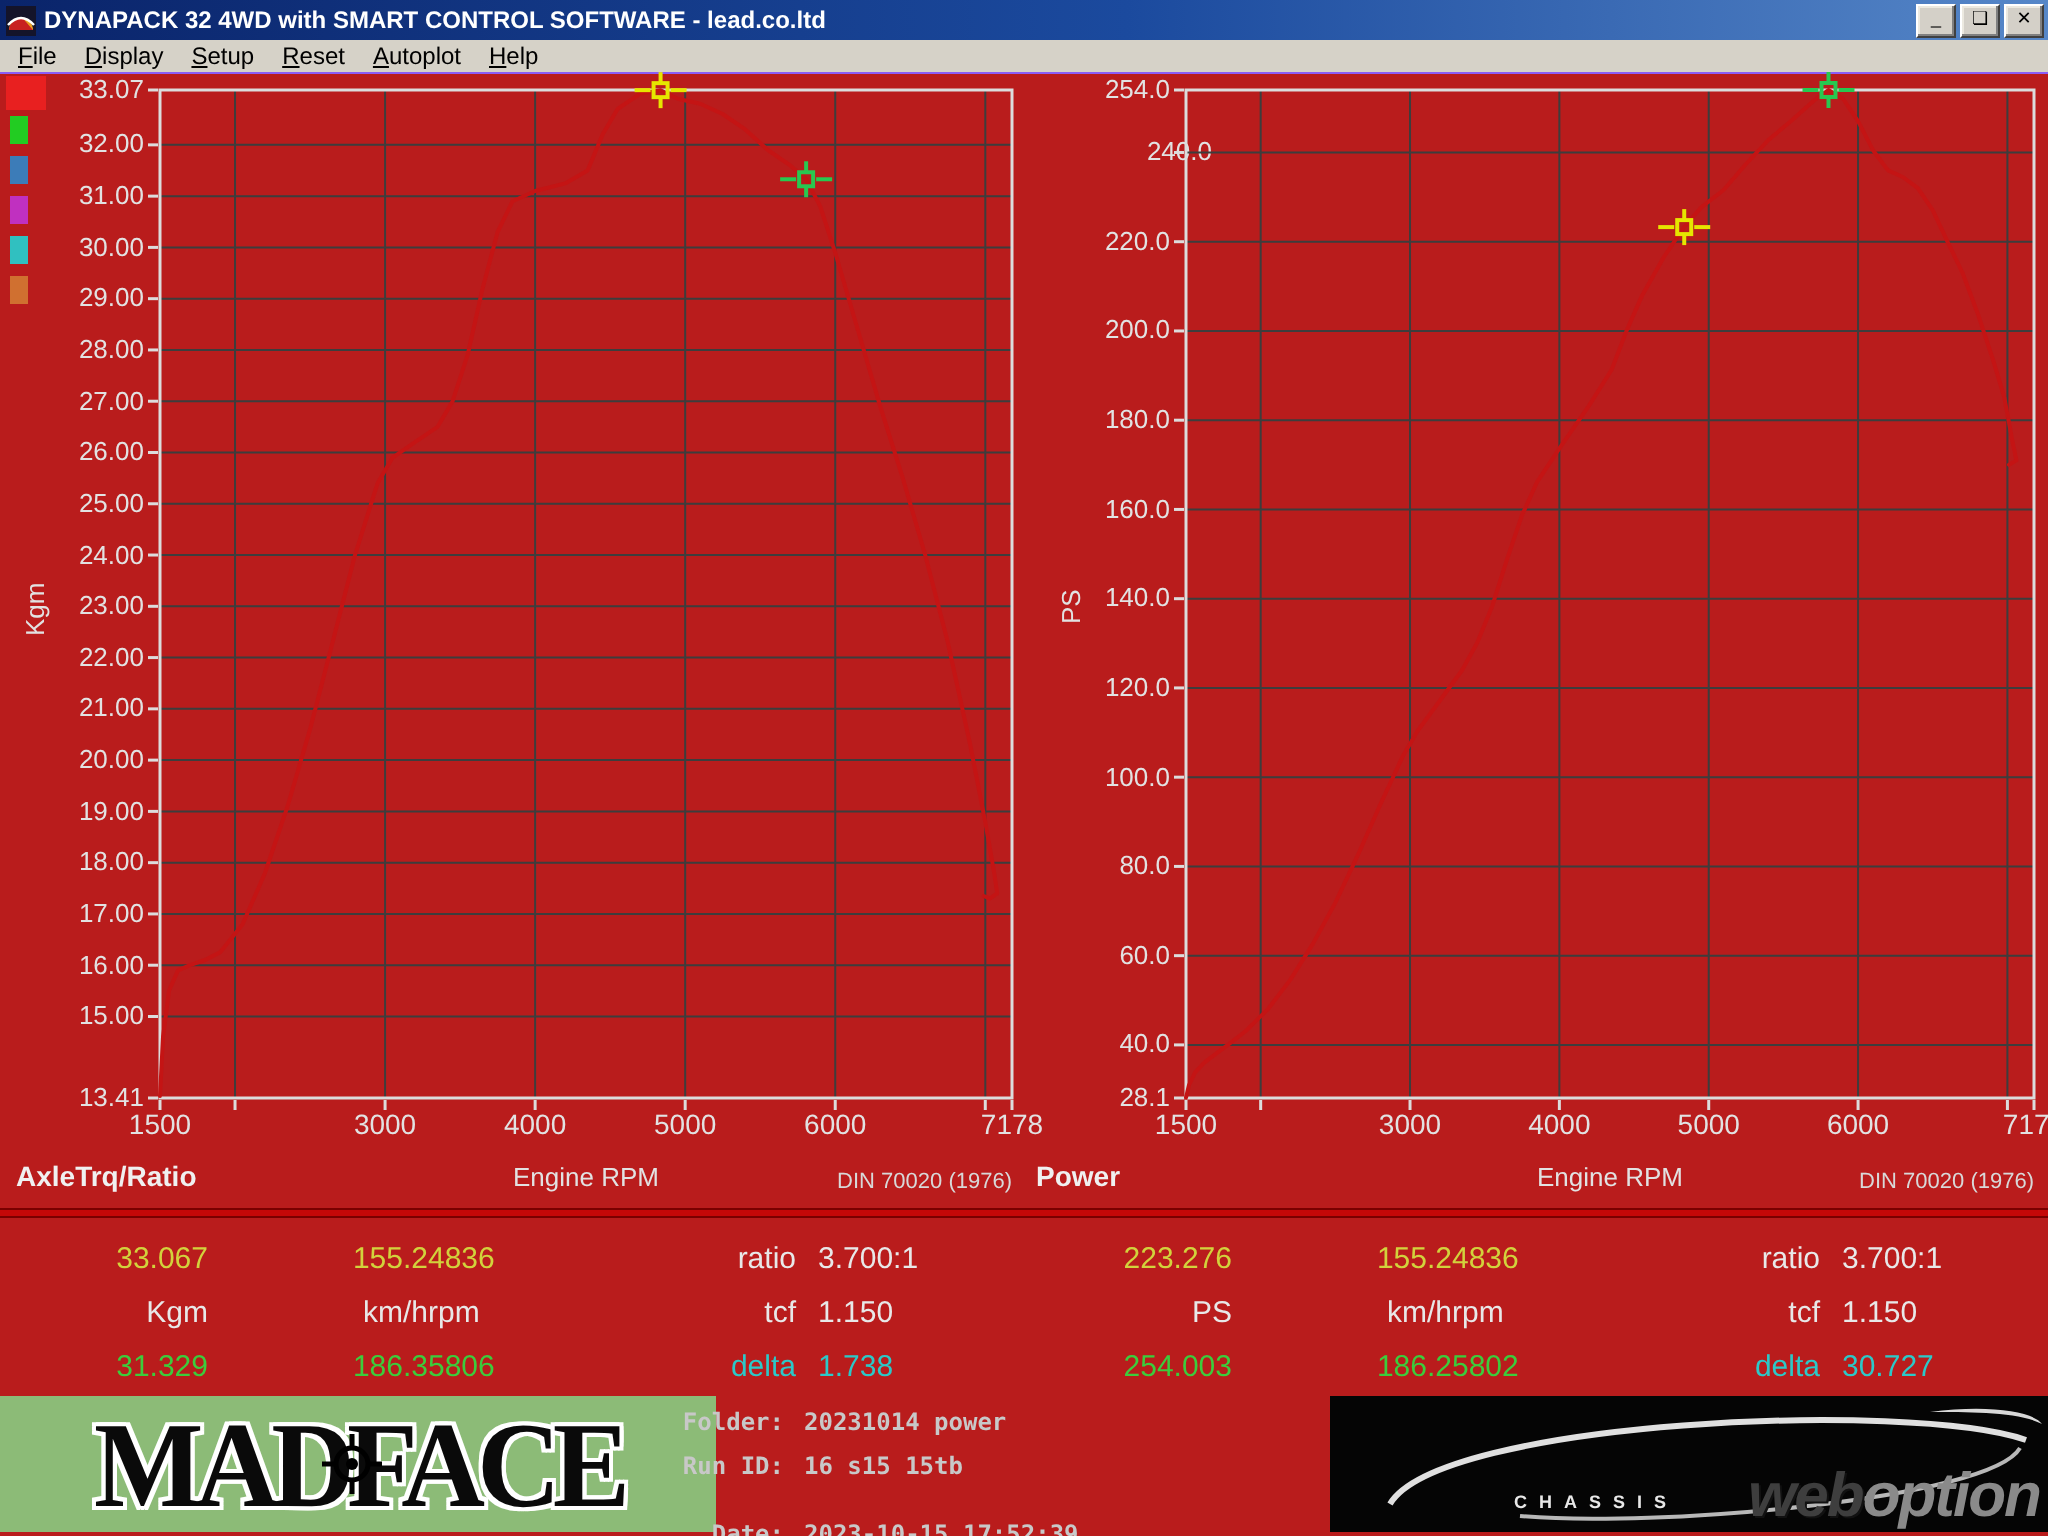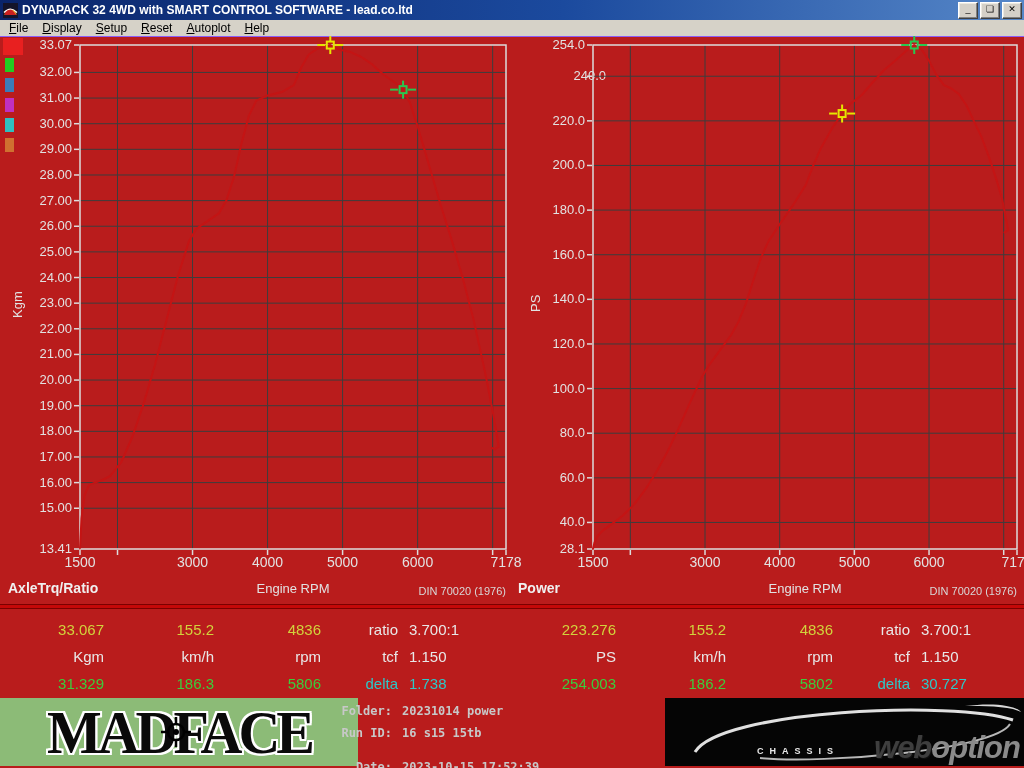--- a/index.html
+++ b/index.html
@@ -33,21 +33,21 @@
   .chart-din{position:absolute;top:585px;width:170px;text-align:right;font-size:11px;color:#d8d8d8;}
   .red-divider{position:absolute;left:0;top:604px;width:1024px;height:3px;background:#c40808;
                border-top:1px solid #7a0000;border-bottom:1px solid #7a0000;box-sizing:content-box;}
   
   .readout{position:absolute;top:612px;width:512px;height:85px;}
   .r-row{position:absolute;left:0;width:100%;display:flex;font-size:15px;line-height:17px;}
   .r1{top:9px;} .r2{top:36px;} .r3{top:63px;}
   .cell{display:inline-block;white-space:nowrap;}
   .c1{width:104px;text-align:right;}
   .c2{width:110px;text-align:right;}
-  .c3{width:107px;text-align:right;}
+  .c3{width:107px;text-align:left;}
   .c4{width:77px;text-align:right;}
   .c5{margin-left:11px;text-align:left;}
   .yellow{color:#d2d23c;} .white{color:#e8e8e8;} .green{color:#3ccc3c;} .cyan{color:#2cc8c8;}
   
   .madface{position:absolute;left:0;top:698px;width:358px;height:68px;background:#8cbb77;
            display:flex;align-items:center;justify-content:center;overflow:hidden;}
   .madface-text{font-family:"Liberation Serif",serif;font-weight:bold;font-size:58px;
                 letter-spacing:-4px;color:#0a0a0a;transform:scaleY(1.05);
                 text-shadow:2px 0 0 #fff,-2px 0 0 #fff,0 2px 0 #fff,0 -2px 0 #fff,
                             2px 2px 0 #fff,-2px -2px 0 #fff,2px -2px 0 #fff,-2px 2px 0 #fff;}

